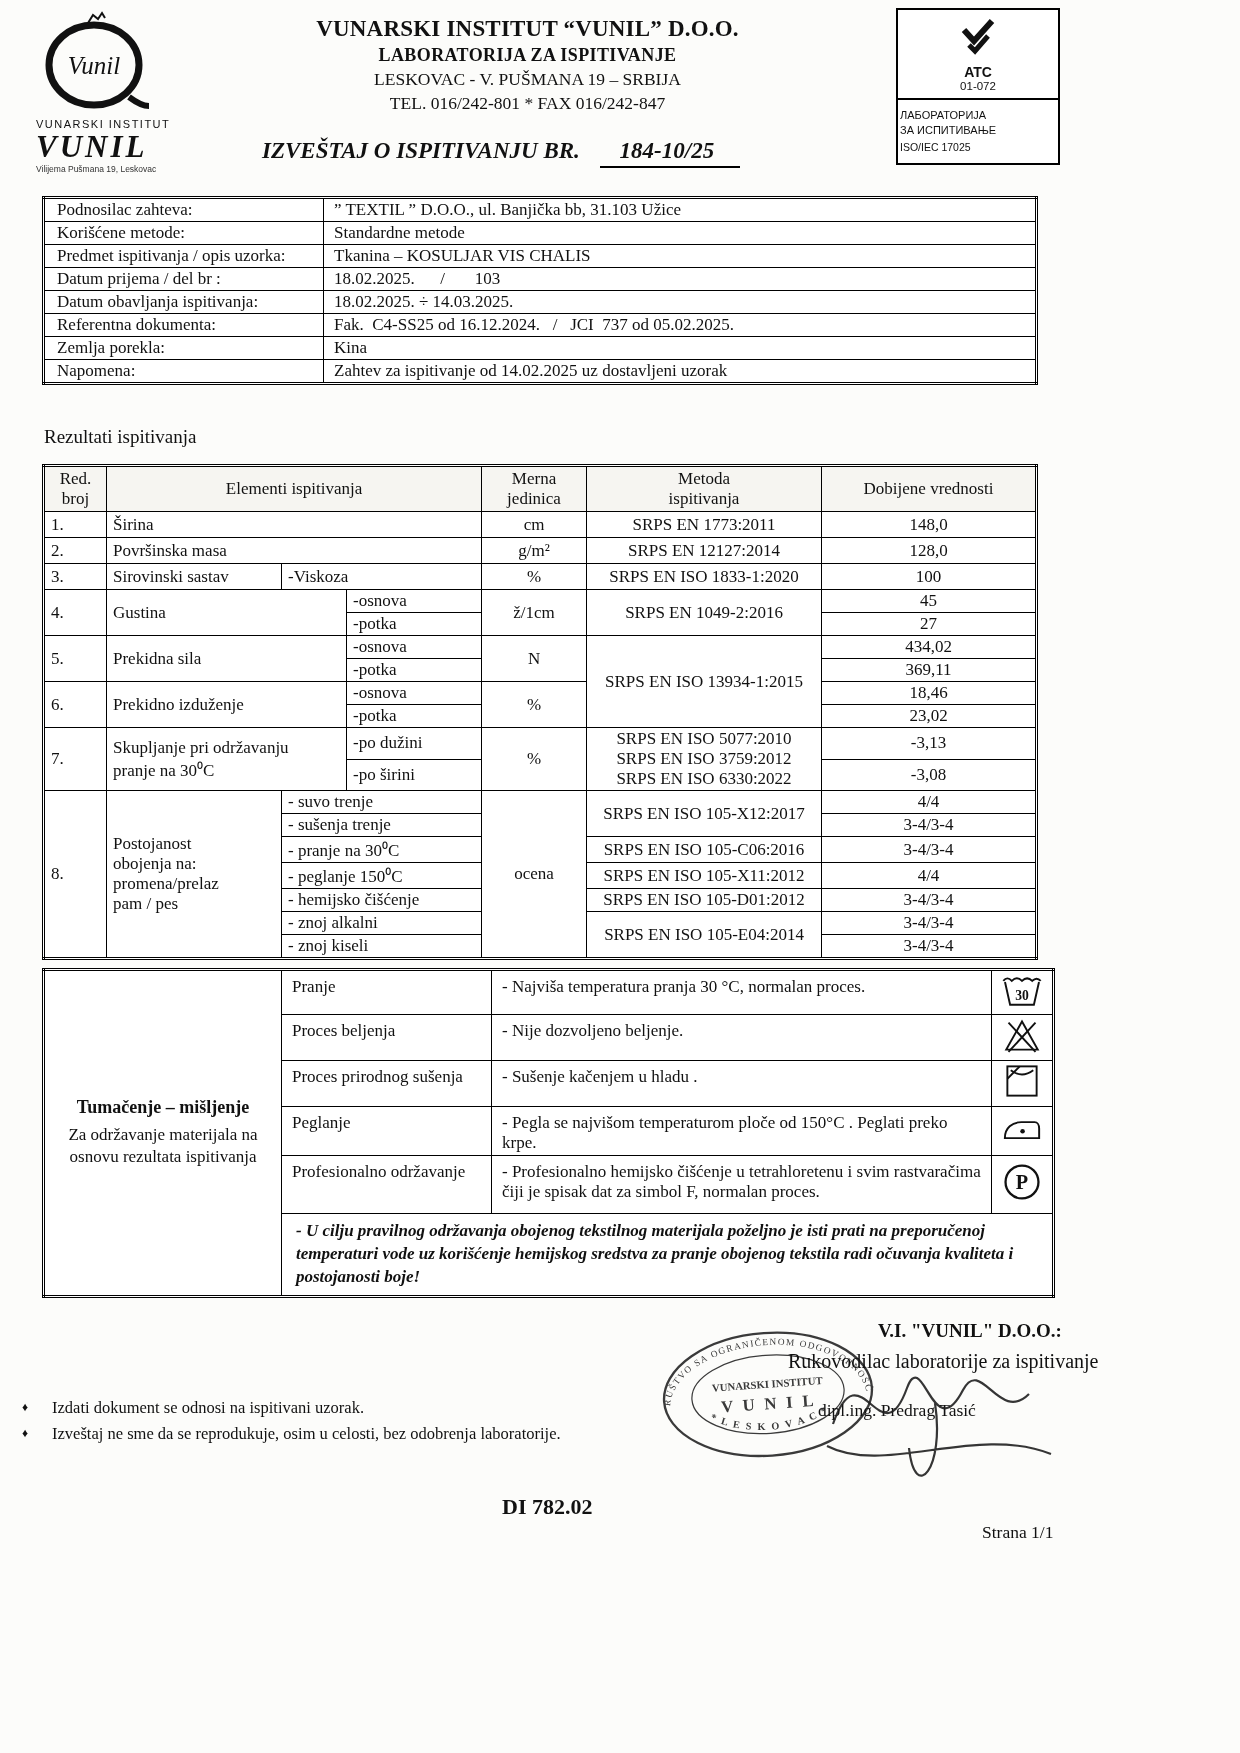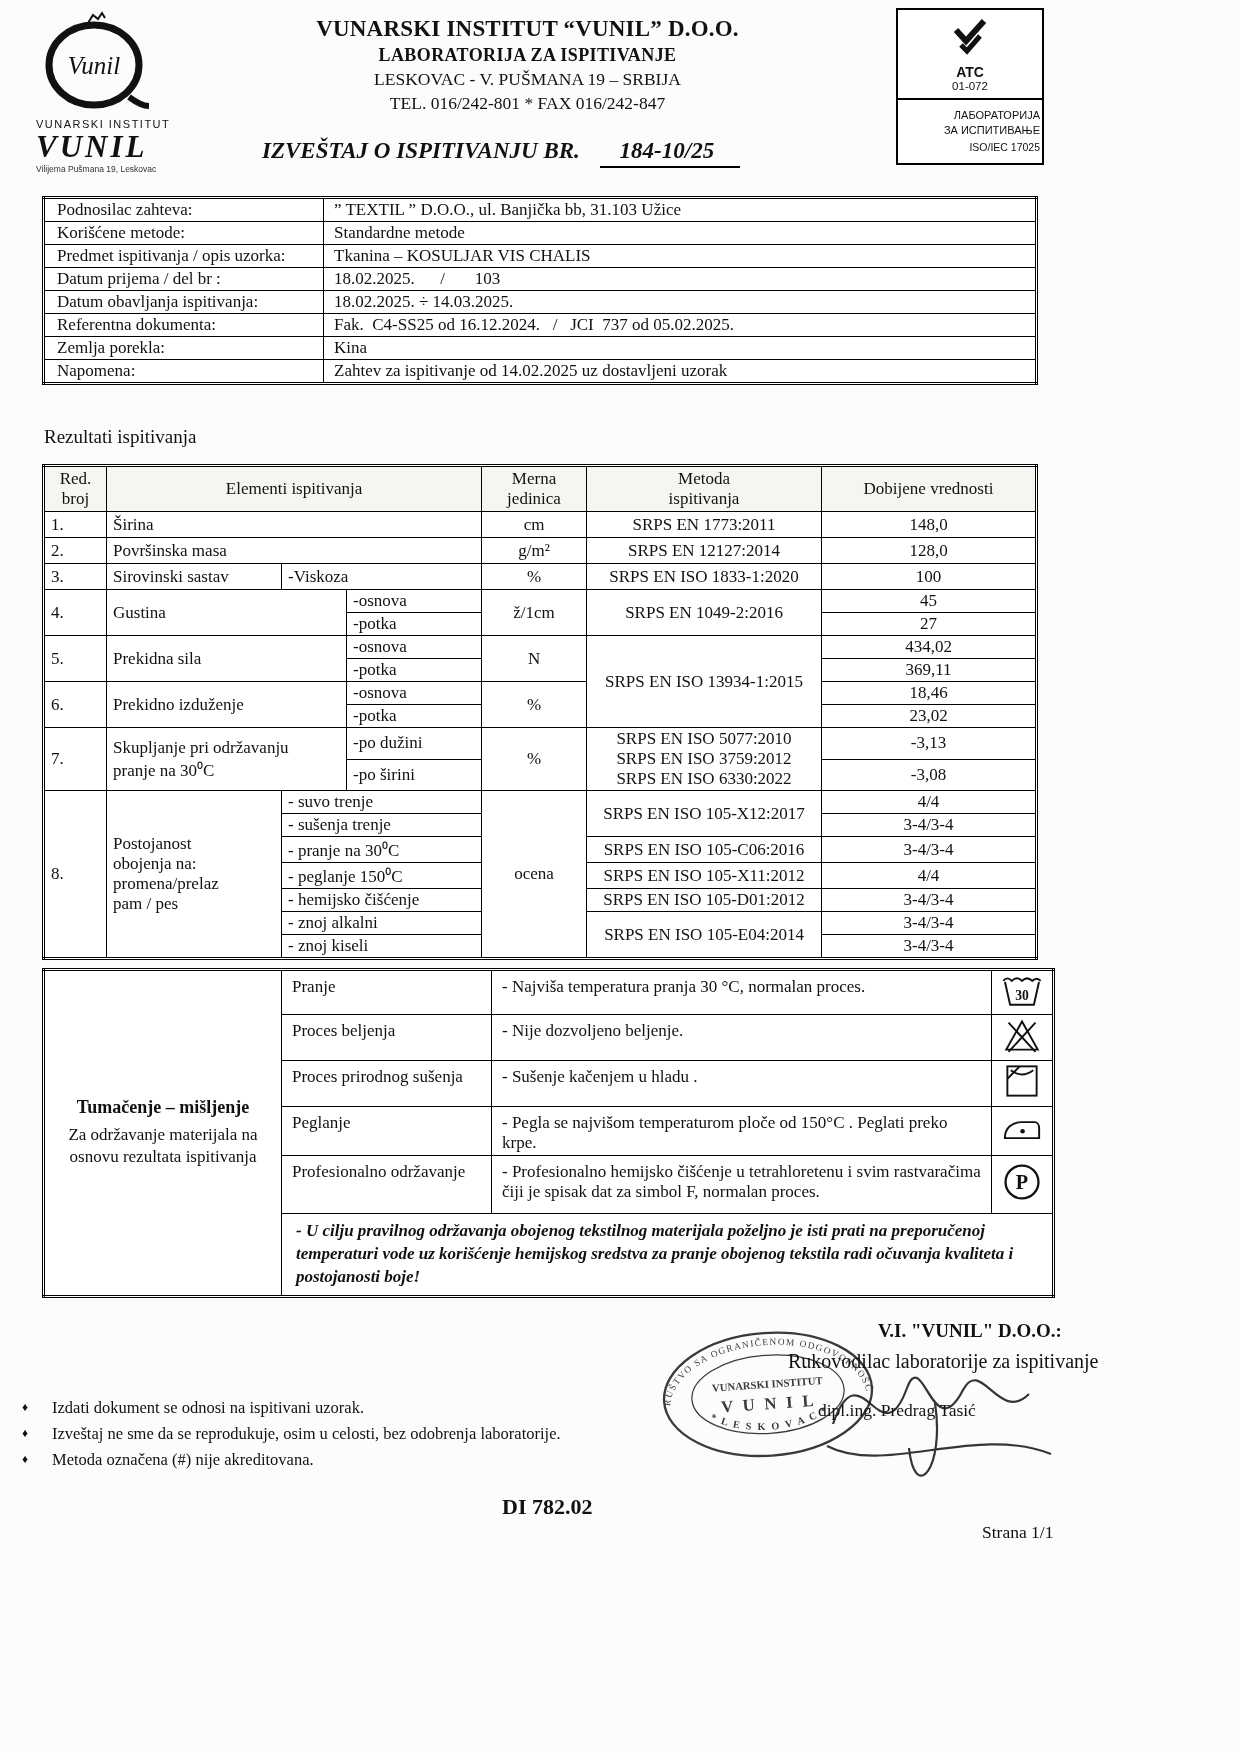--- a/index.html
+++ b/index.html
@@ -21,25 +21,25 @@
   .logo-addr { font-size: 8.5px; margin-top: 2px; font-family: "Liberation Sans", sans-serif; color:#333; }
 
   .head-center { left: 255px; top: 16px; width: 545px; text-align: center; }
   .company { font-size: 23px; font-weight: bold; letter-spacing: .2px; }
   .lab { font-size: 18px; font-weight: bold; margin-top: 3px; letter-spacing: .4px; }
   .addr, .tel { font-size: 17.5px; margin-top: 3px; }
 
   .report-title { left: 262px; top: 138px; font-size: 23px; font-weight: bold; font-style: italic; }
   .rt-num { display: inline-block; border-bottom: 2.5px solid #000; padding: 0 26px 2px 20px; margin-left: 14px; }
 
-  .accred { left: 896px; top: 8px; width: 148px; border: 2px solid #000; background: #fff; }
+  .accred { left: 896px; top: 8px; width: 164px; border: 2px solid #000; background: #fff; }
   .accred-top { text-align: center; padding: 8px 4px 6px; border-bottom: 2px solid #000; }
   .atc { font-weight: bold; font-size: 14px; font-family: "Liberation Sans", sans-serif; margin-top: 2px; }
   .atc-code { font-size: 11.5px; font-family: "Liberation Sans", sans-serif; }
-  .accred-bottom { text-align: right; padding: 8px 2px 9px; font-family: "Liberation Sans", sans-serif; }
+  .accred-bottom { text-align: left; padding: 8px 2px 9px; font-family: "Liberation Sans", sans-serif; }
   .accred-bottom div { font-size: 11px; line-height: 1.35; }
   .accred-bottom .iso { font-size: 10.5px; margin-top: 2px; }
 
   
   table.doc { border-collapse: collapse; border: 3px double #000; table-layout: fixed; background: #fff; }
   table.doc td, table.doc th { border: 1px solid #000; font-size: 17px; padding: 1px 6px; vertical-align: middle; overflow: hidden; }
 
   .info { left: 42px; top: 196px; width: 993px; }
   .info td { font-size: 17.5px; height: 22px; }
   .info .lbl { width: 280px; padding-left: 12px; }
@@ -393,17 +393,16 @@
   <div class="abs sig-role" style="left:188px;top:58px">Rukovodilac laboratorije za ispitivanje</div>
   <div class="abs sig-name" style="left:218px;top:108px">dipl.ing. Predrag Tasić</div>
   <svg class="abs" style="left:215px;top:36px" width="250" height="184" viewBox="0 0 250 184">
     <path d="M18,96 C45,18 66,132 92,60 C108,18 118,120 148,62 C166,28 184,96 214,66 M12,118 C70,148 160,96 236,126 M120,75 C130,140 100,176 94,120" fill="none" stroke="#1f1f1f" stroke-width="2.2" opacity="0.9"></path>
   </svg>
 </div>
 
 <div class="abs footnotes">
   <div class="fn-line"><span class="d">♦</span><span>Izdati dokument se odnosi na ispitivani uzorak.</span></div>
   <div class="fn-line"><span class="d">♦</span><span>Izveštaj ne sme da se reprodukuje, osim u celosti, bez odobrenja laboratorije.</span></div>
-  <div class="fn-line"><span class="d">♦</span><span>Metoda označena (#) nije akreditovana.</span></div>
 </div>
 
 <div class="abs doc-code">DI 782.02</div>
 <div class="abs page-num">Strana 1/1</div>
 
 </body></html>

